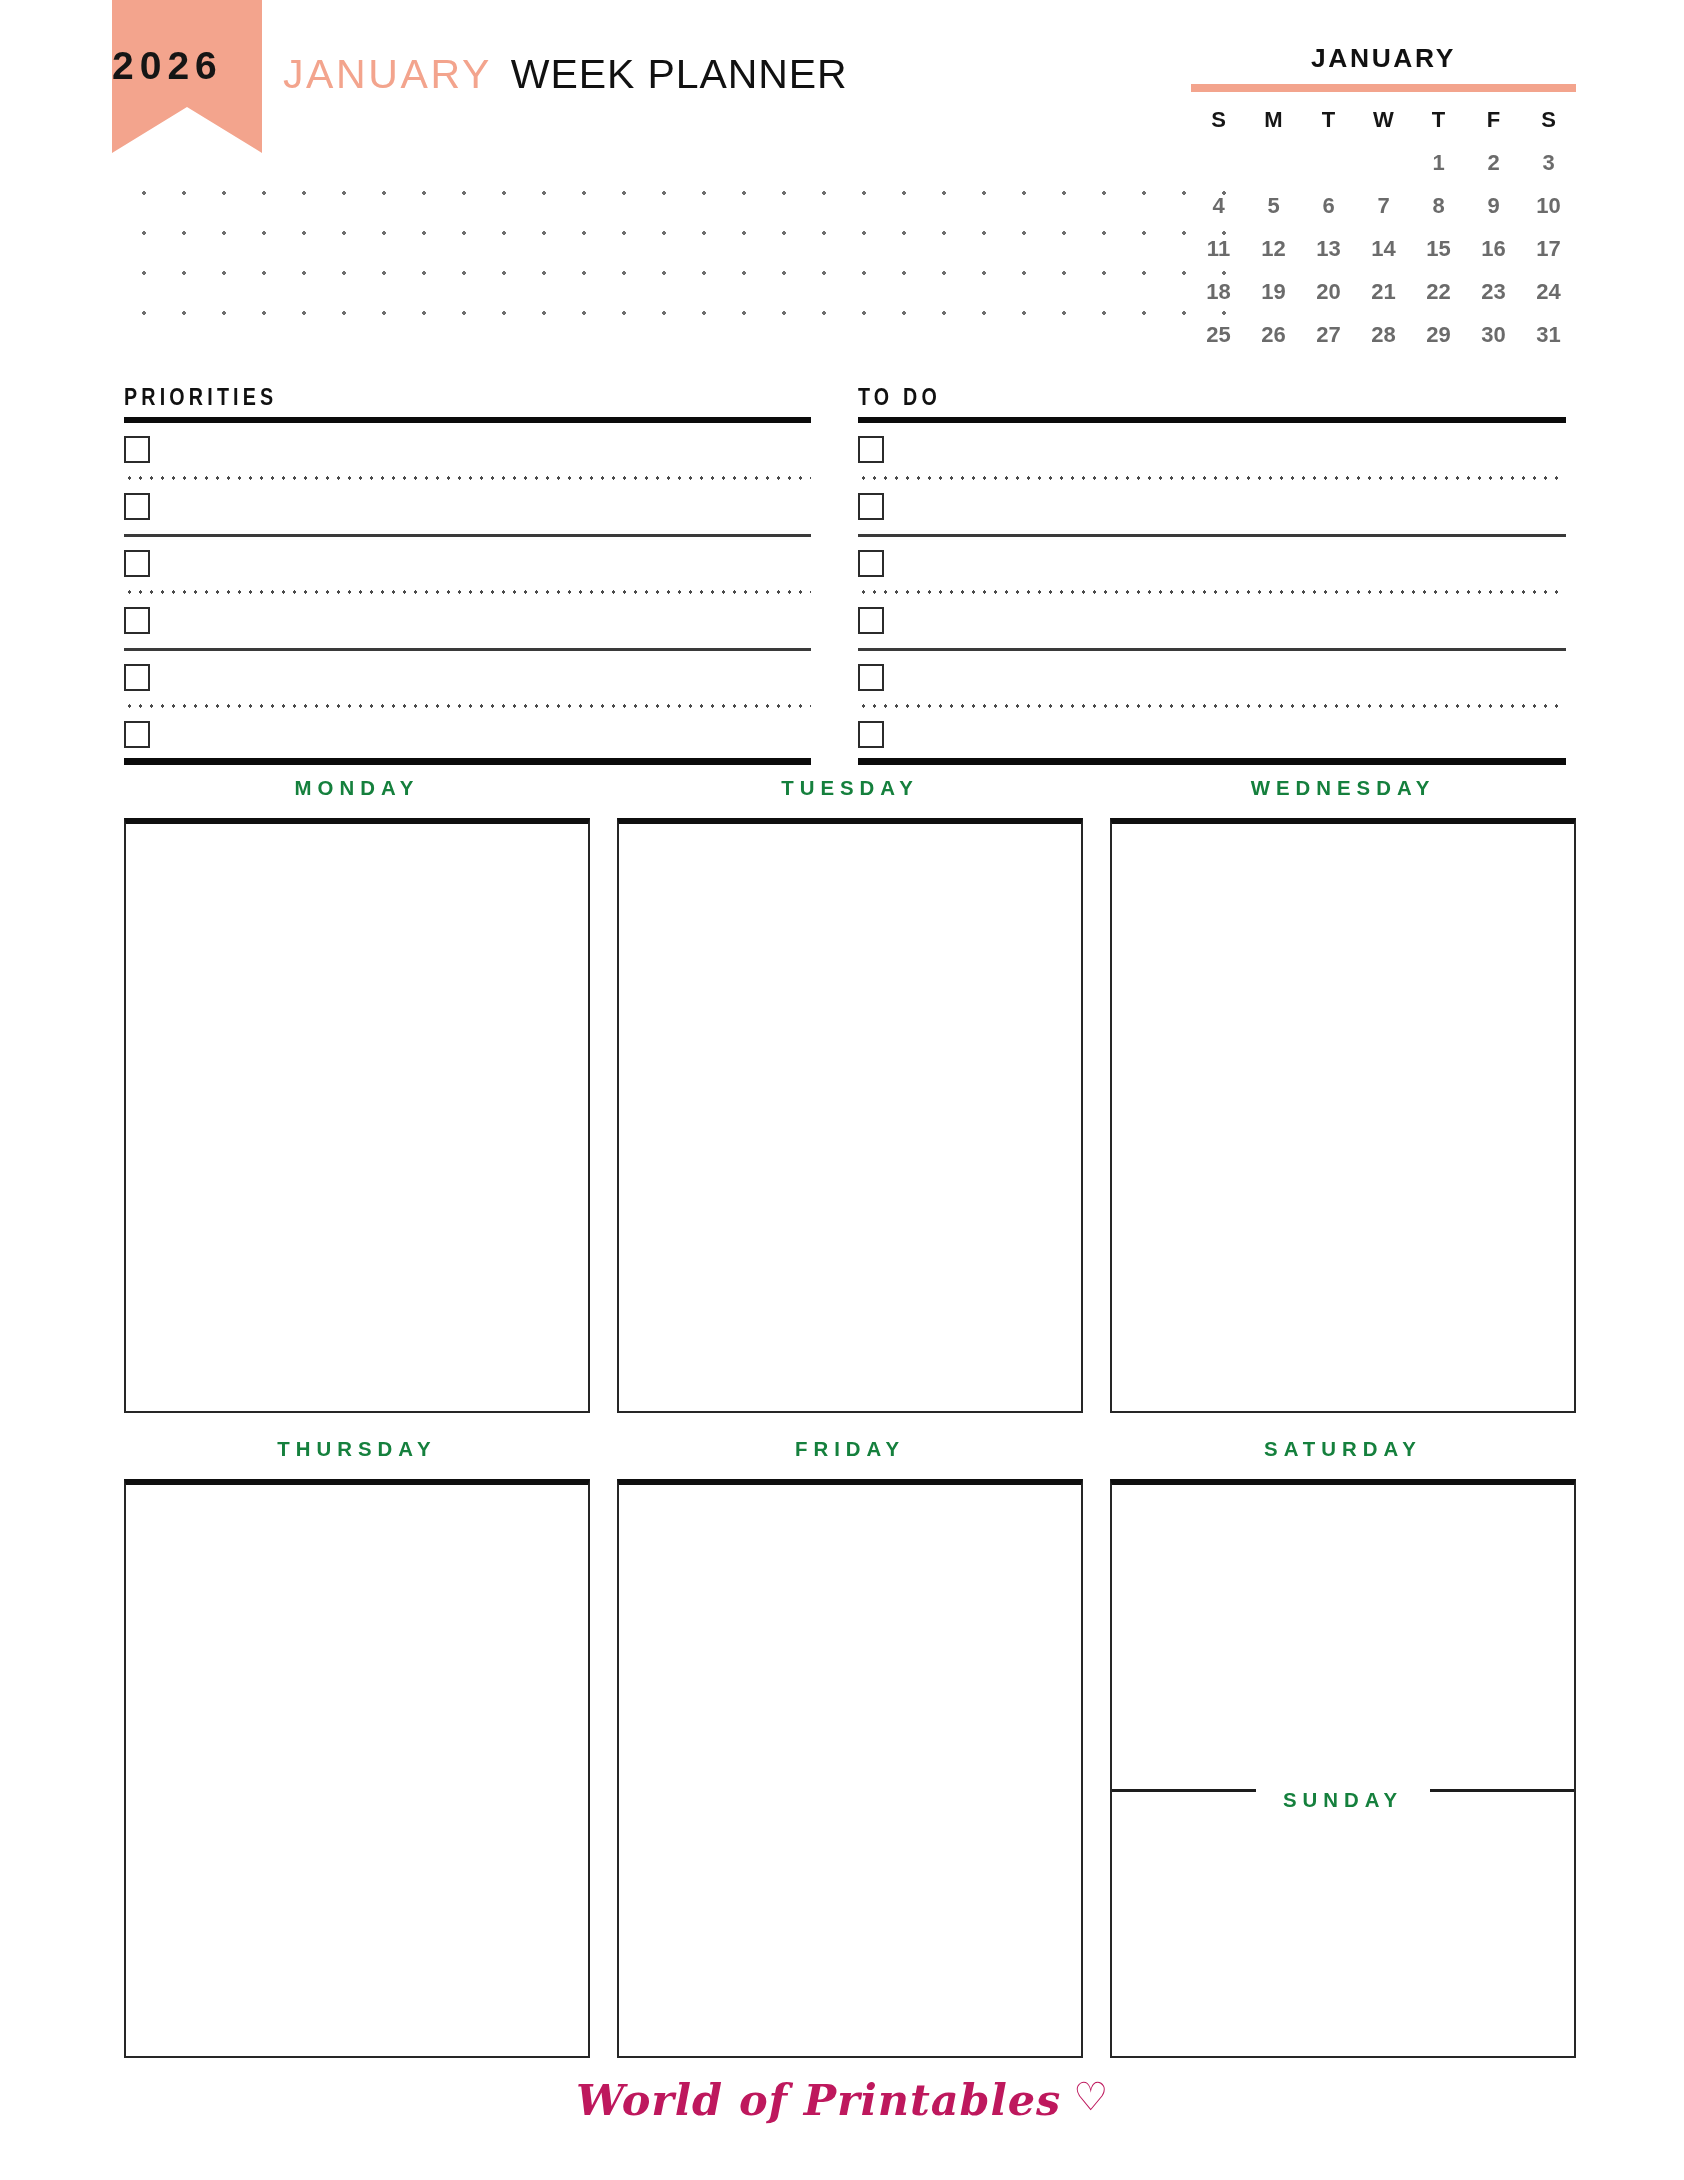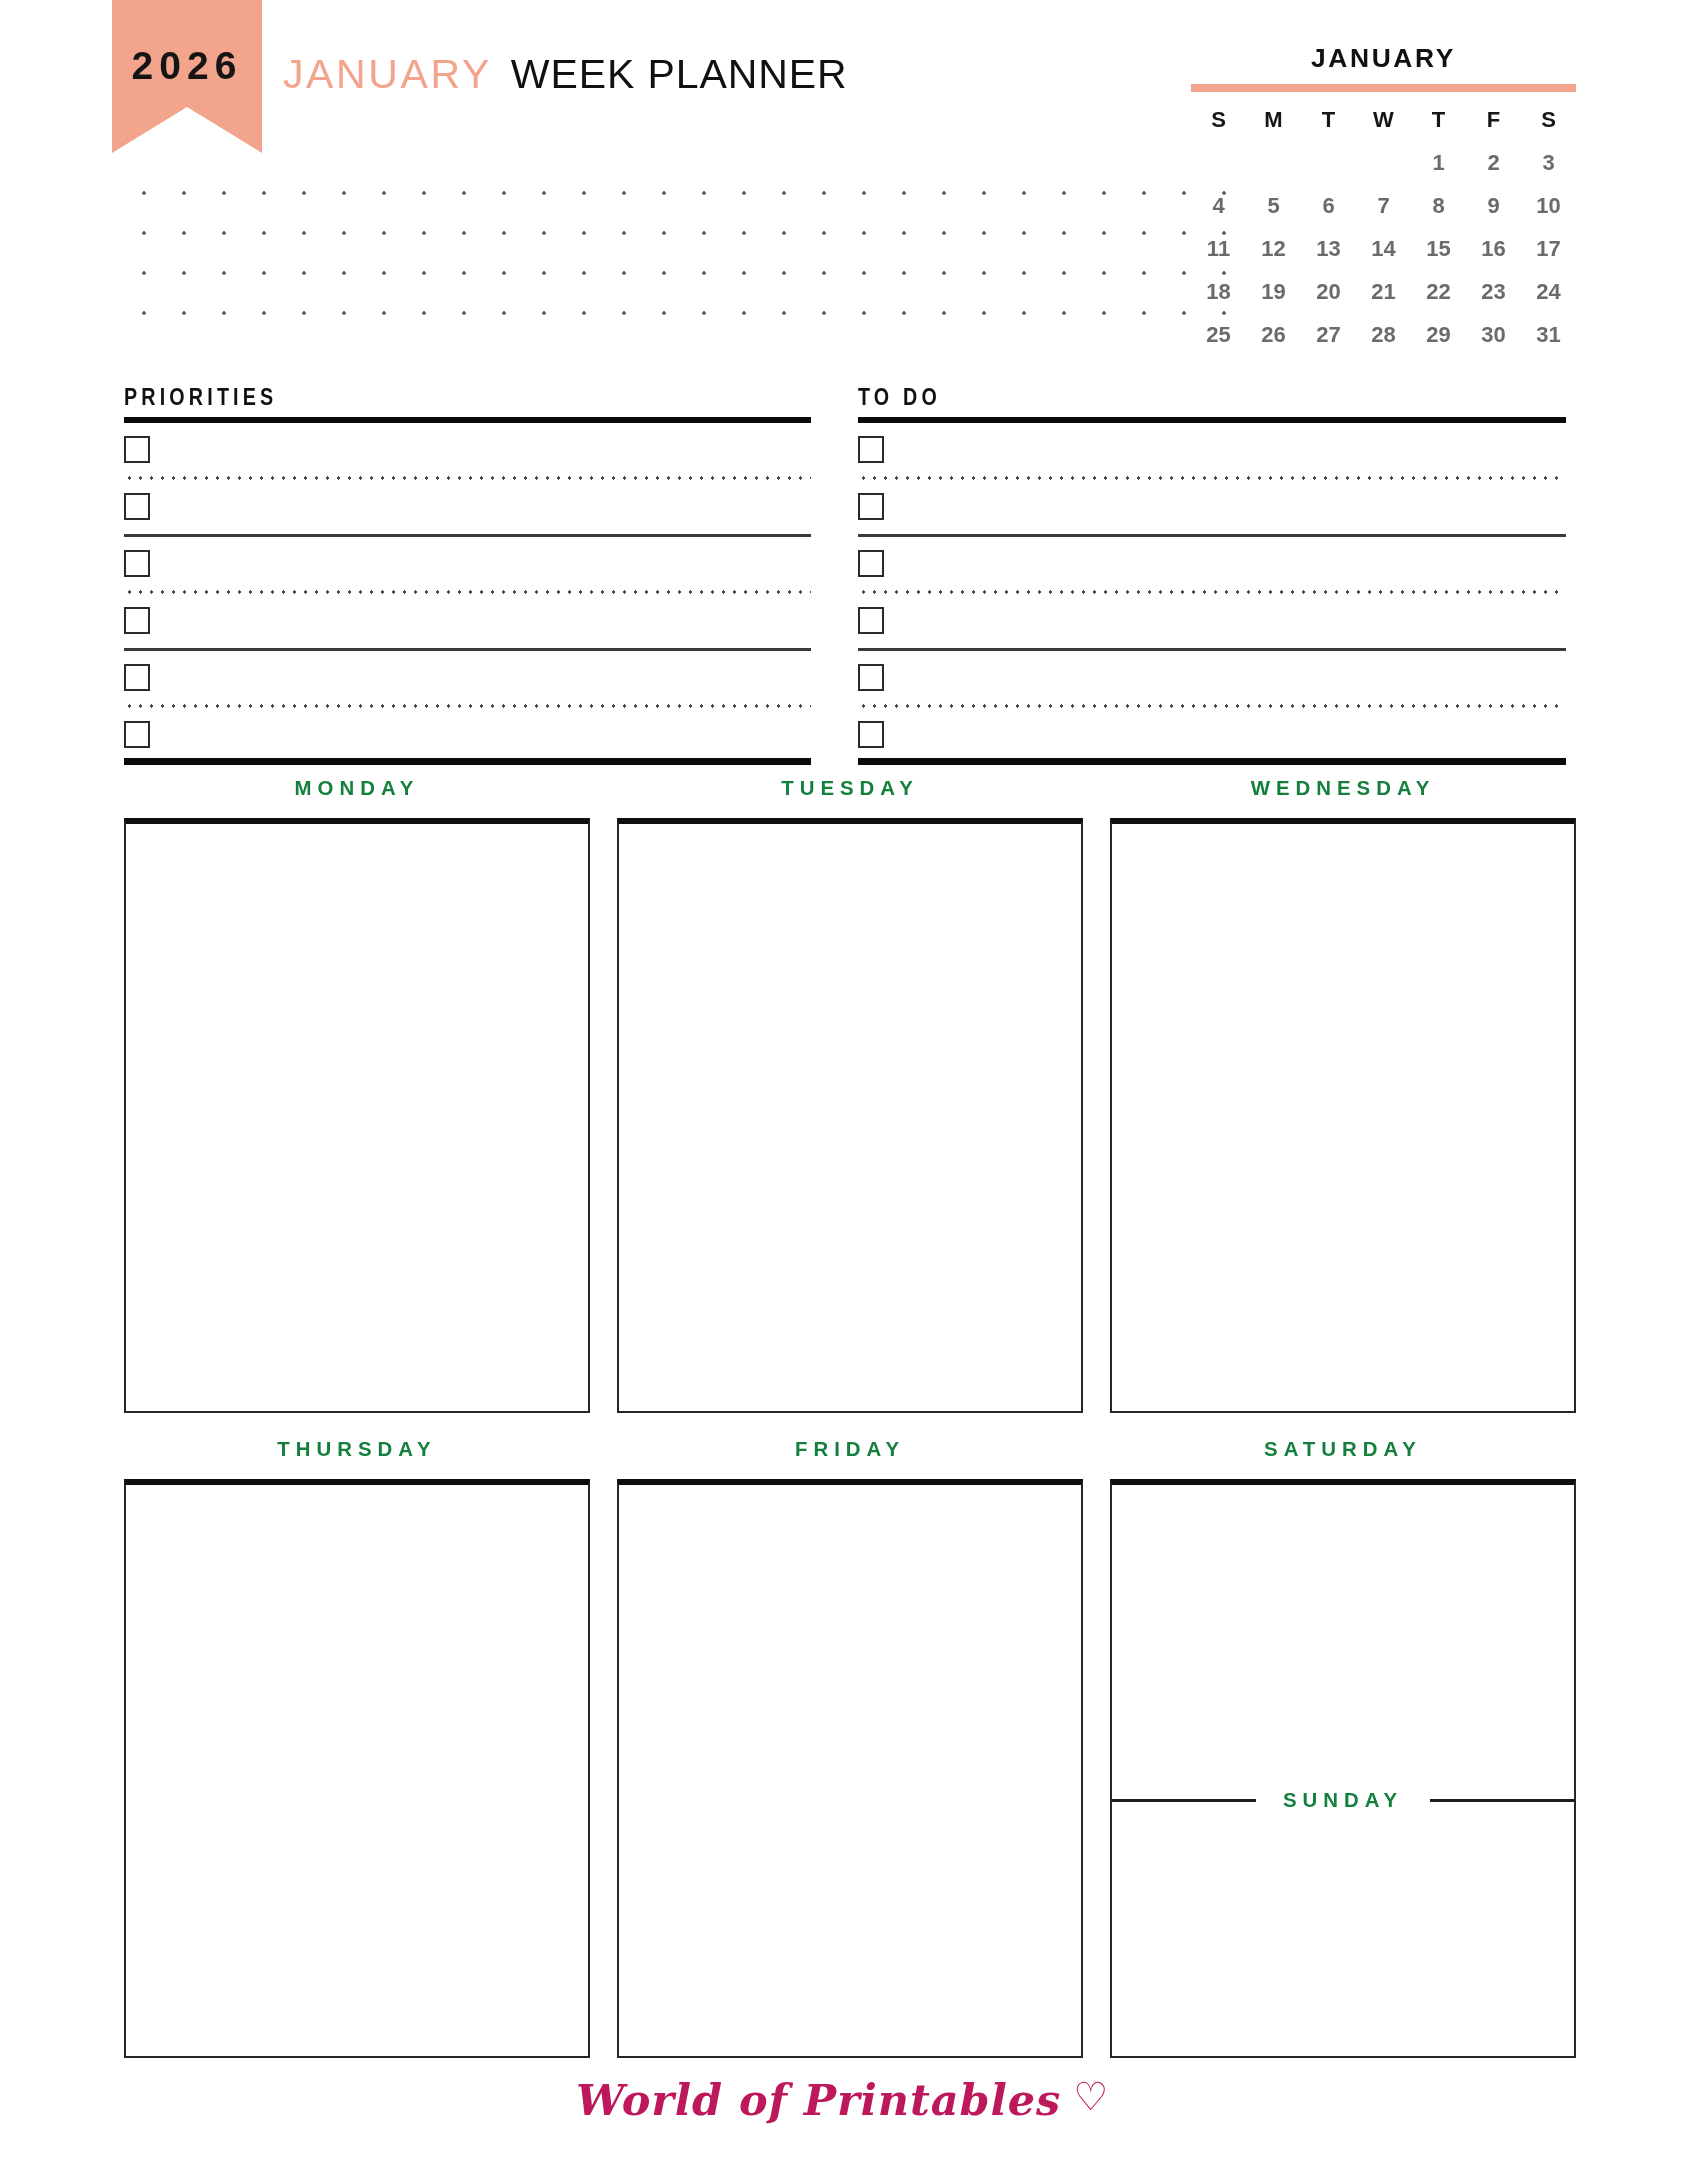--- a/index.html
+++ b/index.html
@@ -5,21 +5,21 @@
   :root{ --accent:#F3A48D; --ink:#111; --gray:#6B6B6B; }
   *{ margin:0; padding:0; box-sizing:border-box; }
   html,body{ background:#fff; }
   body{ font-family:"Liberation Sans", sans-serif; color:var(--ink); }
   #page{ position:relative; width:1685px; height:2181px; background:#fff; overflow:hidden; }
 
   
   .banner{ position:absolute; left:112px; top:0; width:150px; height:153px;
            background:var(--accent);
            clip-path:polygon(0 0,100% 0,100% 100%,50% 70%,0 100%); }
-  .banner .year{ display:block; text-align:center; padding-top:44px;
+  .banner .year{ display:block; padding-top:44px;
                  font-size:39px; font-weight:600; letter-spacing:6px; color:#151515; }
   .page-title{ position:absolute; left:283px; top:51px; font-size:41px; font-weight:400;
                letter-spacing:0.9px; white-space:nowrap; }
   .page-title .month{ color:var(--accent); margin-right:19px; letter-spacing:2.6px; }
 
   
   .minical{ position:absolute; left:1191px; top:43px; width:385px; }
   .minical .mc-title{ text-align:center; font-size:26.4px; font-weight:700; letter-spacing:2.6px; }
   .minical .mc-rule{ height:7.7px; background:var(--accent); margin-top:10.2px; }
   .cal-grid{ display:grid; grid-template-columns:repeat(7,1fr); margin-top:6.8px; }
@@ -54,21 +54,21 @@
   .day-card{ position:absolute; width:466px; }
   .col-1{ left:124px; } .col-2{ left:617px; } .col-3{ left:1110px; }
   .row-1{ top:777px; } .row-2{ top:1438px; }
   .day-label{ text-align:center; font-size:20.4px; font-weight:700; letter-spacing:6px;
               height:31px; color:#15803d; }
   .day-box{ position:relative; margin-top:10.2px; background:#fff;
             border:2.6px solid #262626; border-top:6px solid #0f0f0f; }
   .row-1 .day-box{ height:595px; }
   .row-2 .day-box{ height:579px; }
   .sunday-divider{ position:absolute; left:0; right:0; top:304px;
-                   display:flex; align-items:center; column-gap:27px; }
+                   display:flex; column-gap:27px; }
   .sunday-divider .sline{ flex:1; height:2.6px; background:#1d1d1d; }
   .sunday-divider .day-label{ height:auto; }
 
   
   .footer{ position:absolute; left:0; top:2073px; width:100%; text-align:center;
            font-family:"DejaVu Serif", serif; font-style:italic; font-weight:700;
            font-size:43px; color:#be185d; letter-spacing:0.9px; }
   .footer .heart{ font-style:normal; font-size:39px; margin-left:12px; vertical-align:5.1px; }
 </style>
 </head>

